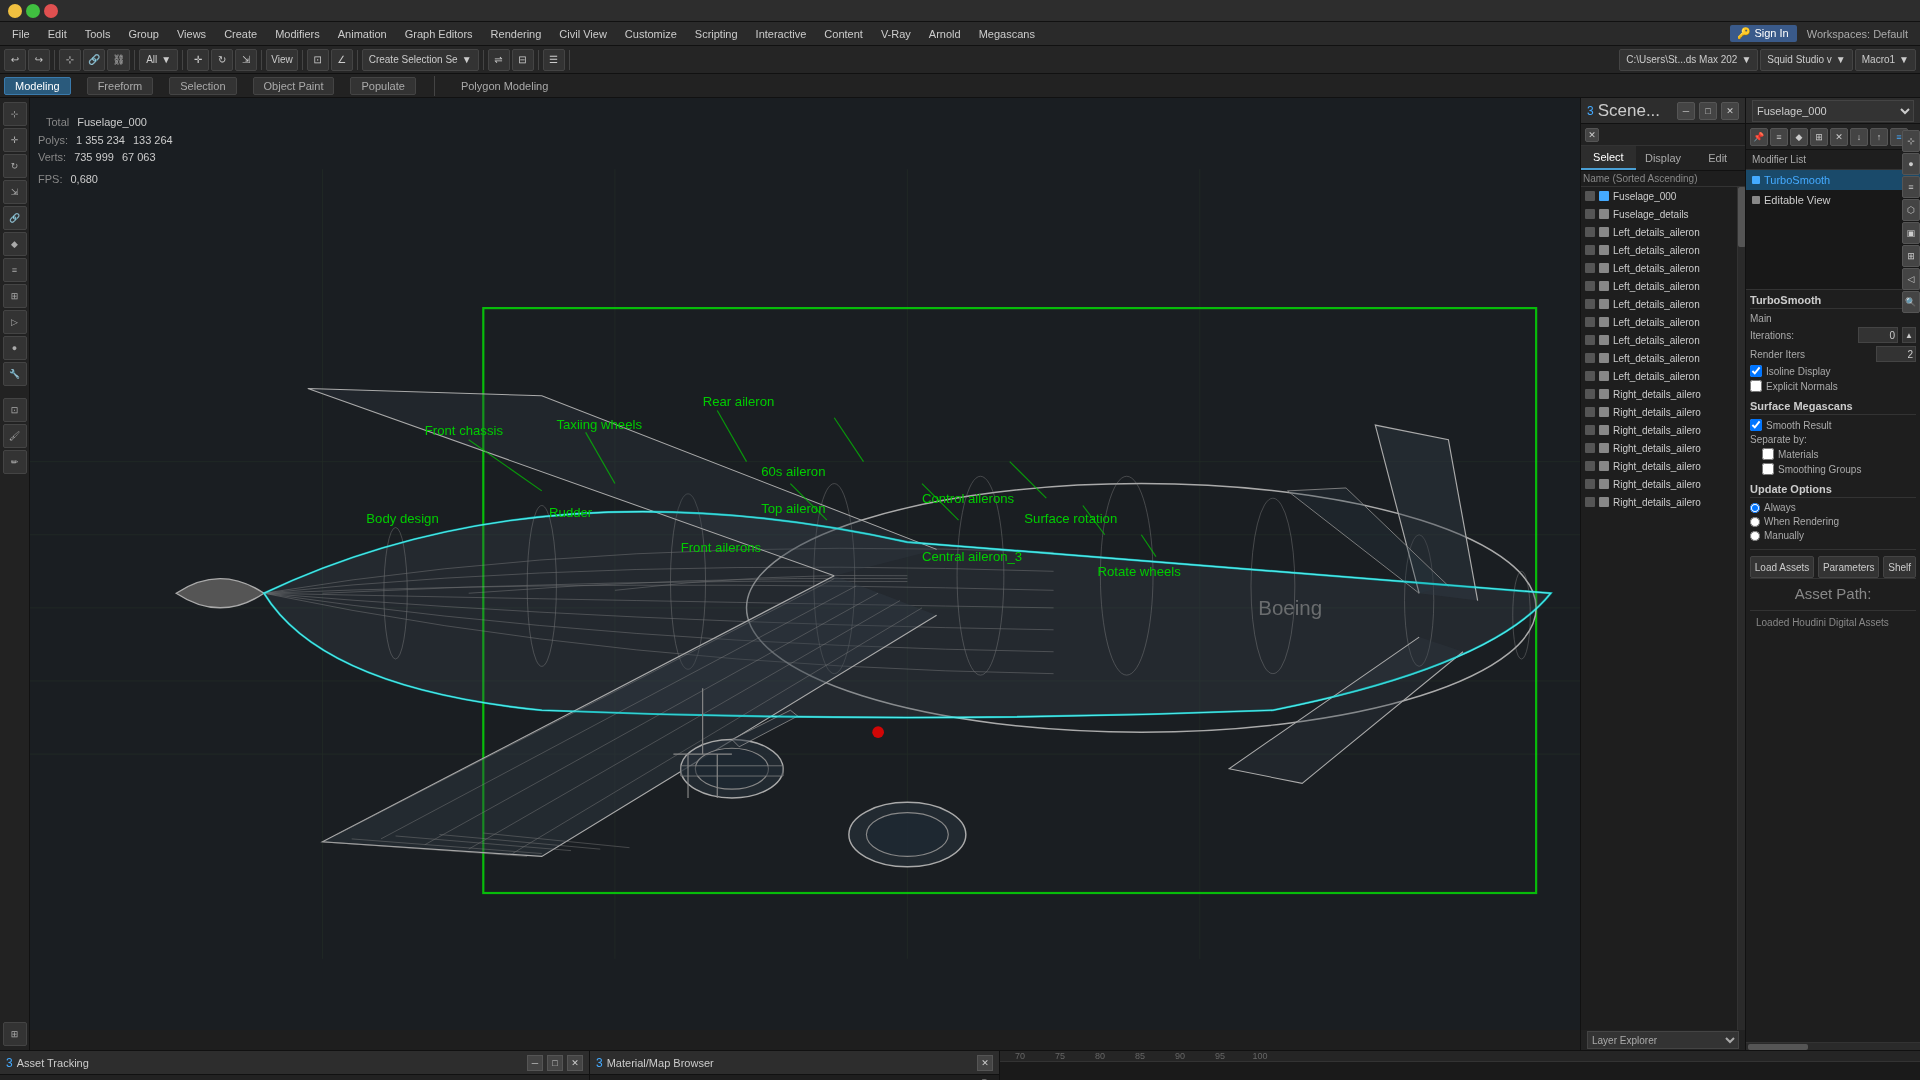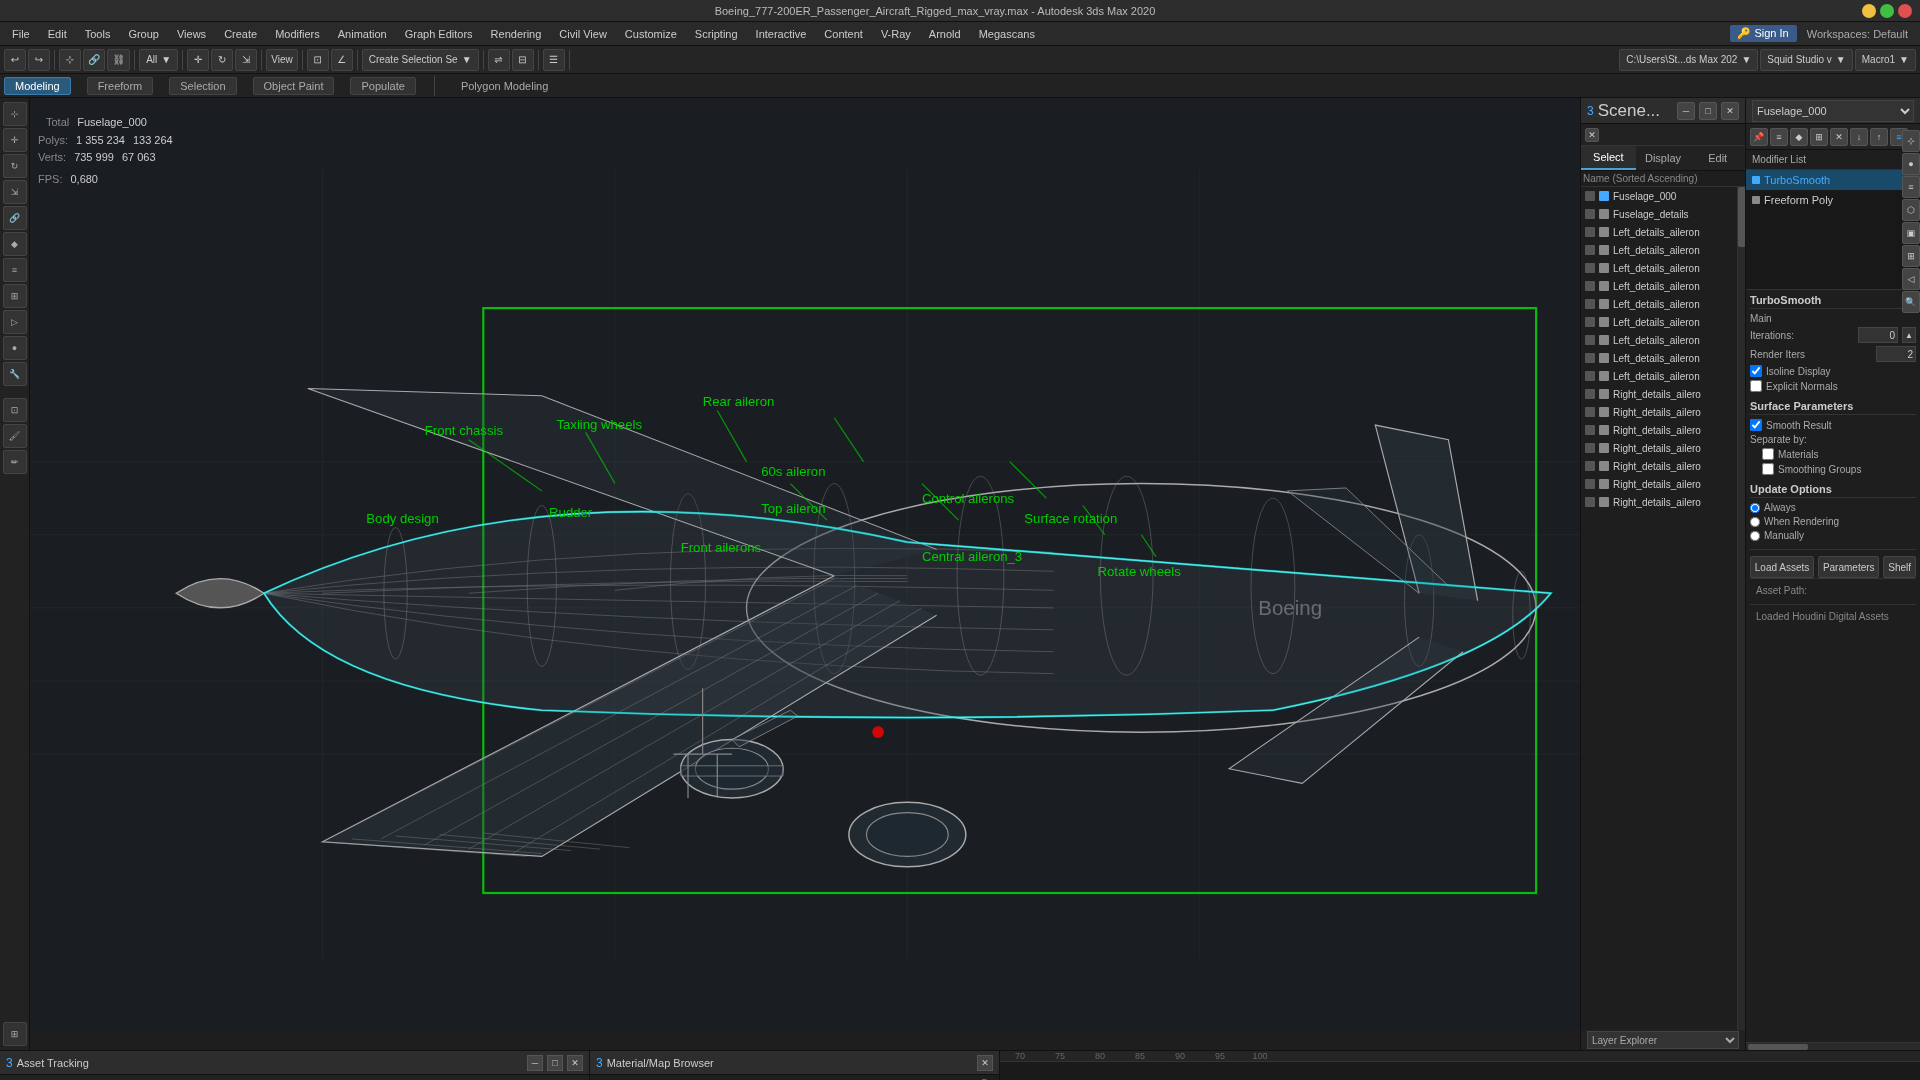--- a/index.html
+++ b/index.html
@@ -178,21 +178,21 @@
     .prop-label { flex: 1; }
     .prop-input {
       width: 40px; height: 16px; background: #333; border: 1px solid #444;
       color: #ccc; font-size: 10px; text-align: right; padding: 0 2px;
     }
     .prop-checkbox { width: 12px; height: 12px; cursor: pointer; }
     .prop-radio { width: 10px; height: 10px; cursor: pointer; }
     #asset-path-section {
       padding: 6px; border-top: 1px solid #333;
     }
-    .asset-path-label { font-size: 10px; color: #888; margin-bottom: 2px; }
+    .asset-path-label { font-size: 15px; color: #888; margin-bottom: 2px; text-align: center; }
     .asset-path-value { font-size: 10px; color: #aaa; }
     #houdini-section {
       padding: 6px; border-top: 1px solid #333;
     }
     .houdini-label { font-size: 10px; color: #888; }
 
     
     #bottom-area {
       height: 270px; display: flex; border-top: 1px solid #111;
     }
@@ -245,21 +245,20 @@
       border-left: 1px solid #333;
     }
     .scrollbar-thumb {
       width: 8px; background: #555; border-radius: 2px; position: absolute;
     }
   </style>
 </head>
 <body>
 
 <div id="title-bar">
-  <span class="title">Boeing_777-200ER_Passenger_Aircraft_Rigged_max_vray.max - Autodesk 3ds Max 2020</span>
   <div class="win-controls">
     <div class="win-btn minimize"></div>
     <div class="win-btn maximize"></div>
     <div class="win-btn close"></div>
   </div>
 </div>
 
 <div id="menu-bar">
   <div class="menu-item">File</div>
   <div class="menu-item">Edit</div>
@@ -669,21 +668,21 @@
       <span>Modifier List</span>
     </div>
 
     <div id="modifier-stack">
       <div class="modifier-item active">
         <div style="width:8px;height:8px;background:#4af;border-radius:1px;"></div>
         <span>TurboSmooth</span>
       </div>
       <div class="modifier-item">
         <div style="width:8px;height:8px;background:#888;border-radius:1px;"></div>
-        <span>Freeform Poly</span>
+        <span>Editable View</span>
       </div>
     </div>
 
     <div id="modifier-props">
 
       <div class="prop-section">
         <div class="prop-section-header">
           <span>TurboSmooth</span>
         </div>
         <div class="prop-row">
@@ -703,21 +702,21 @@
           <span>Isoline Display</span>
         </div>
         <div class="prop-row">
           <input type="checkbox" class="prop-checkbox" style="">
           <span>Explicit Normals</span>
         </div>
       </div>
 
       <div class="prop-section">
         <div class="prop-section-header">
-          <span>Surface Parameters</span>
+          <span>Surface Megascans</span>
         </div>
         <div class="prop-row">
           <input type="checkbox" checked="" class="prop-checkbox" style="">
           <span>Smooth Result</span>
         </div>
         <div class="prop-row">
           <span class="prop-label">Separate by:</span>
         </div>
         <div class="prop-row" style="padding-left:12px;">
           <input type="checkbox" class="prop-checkbox" style="">

